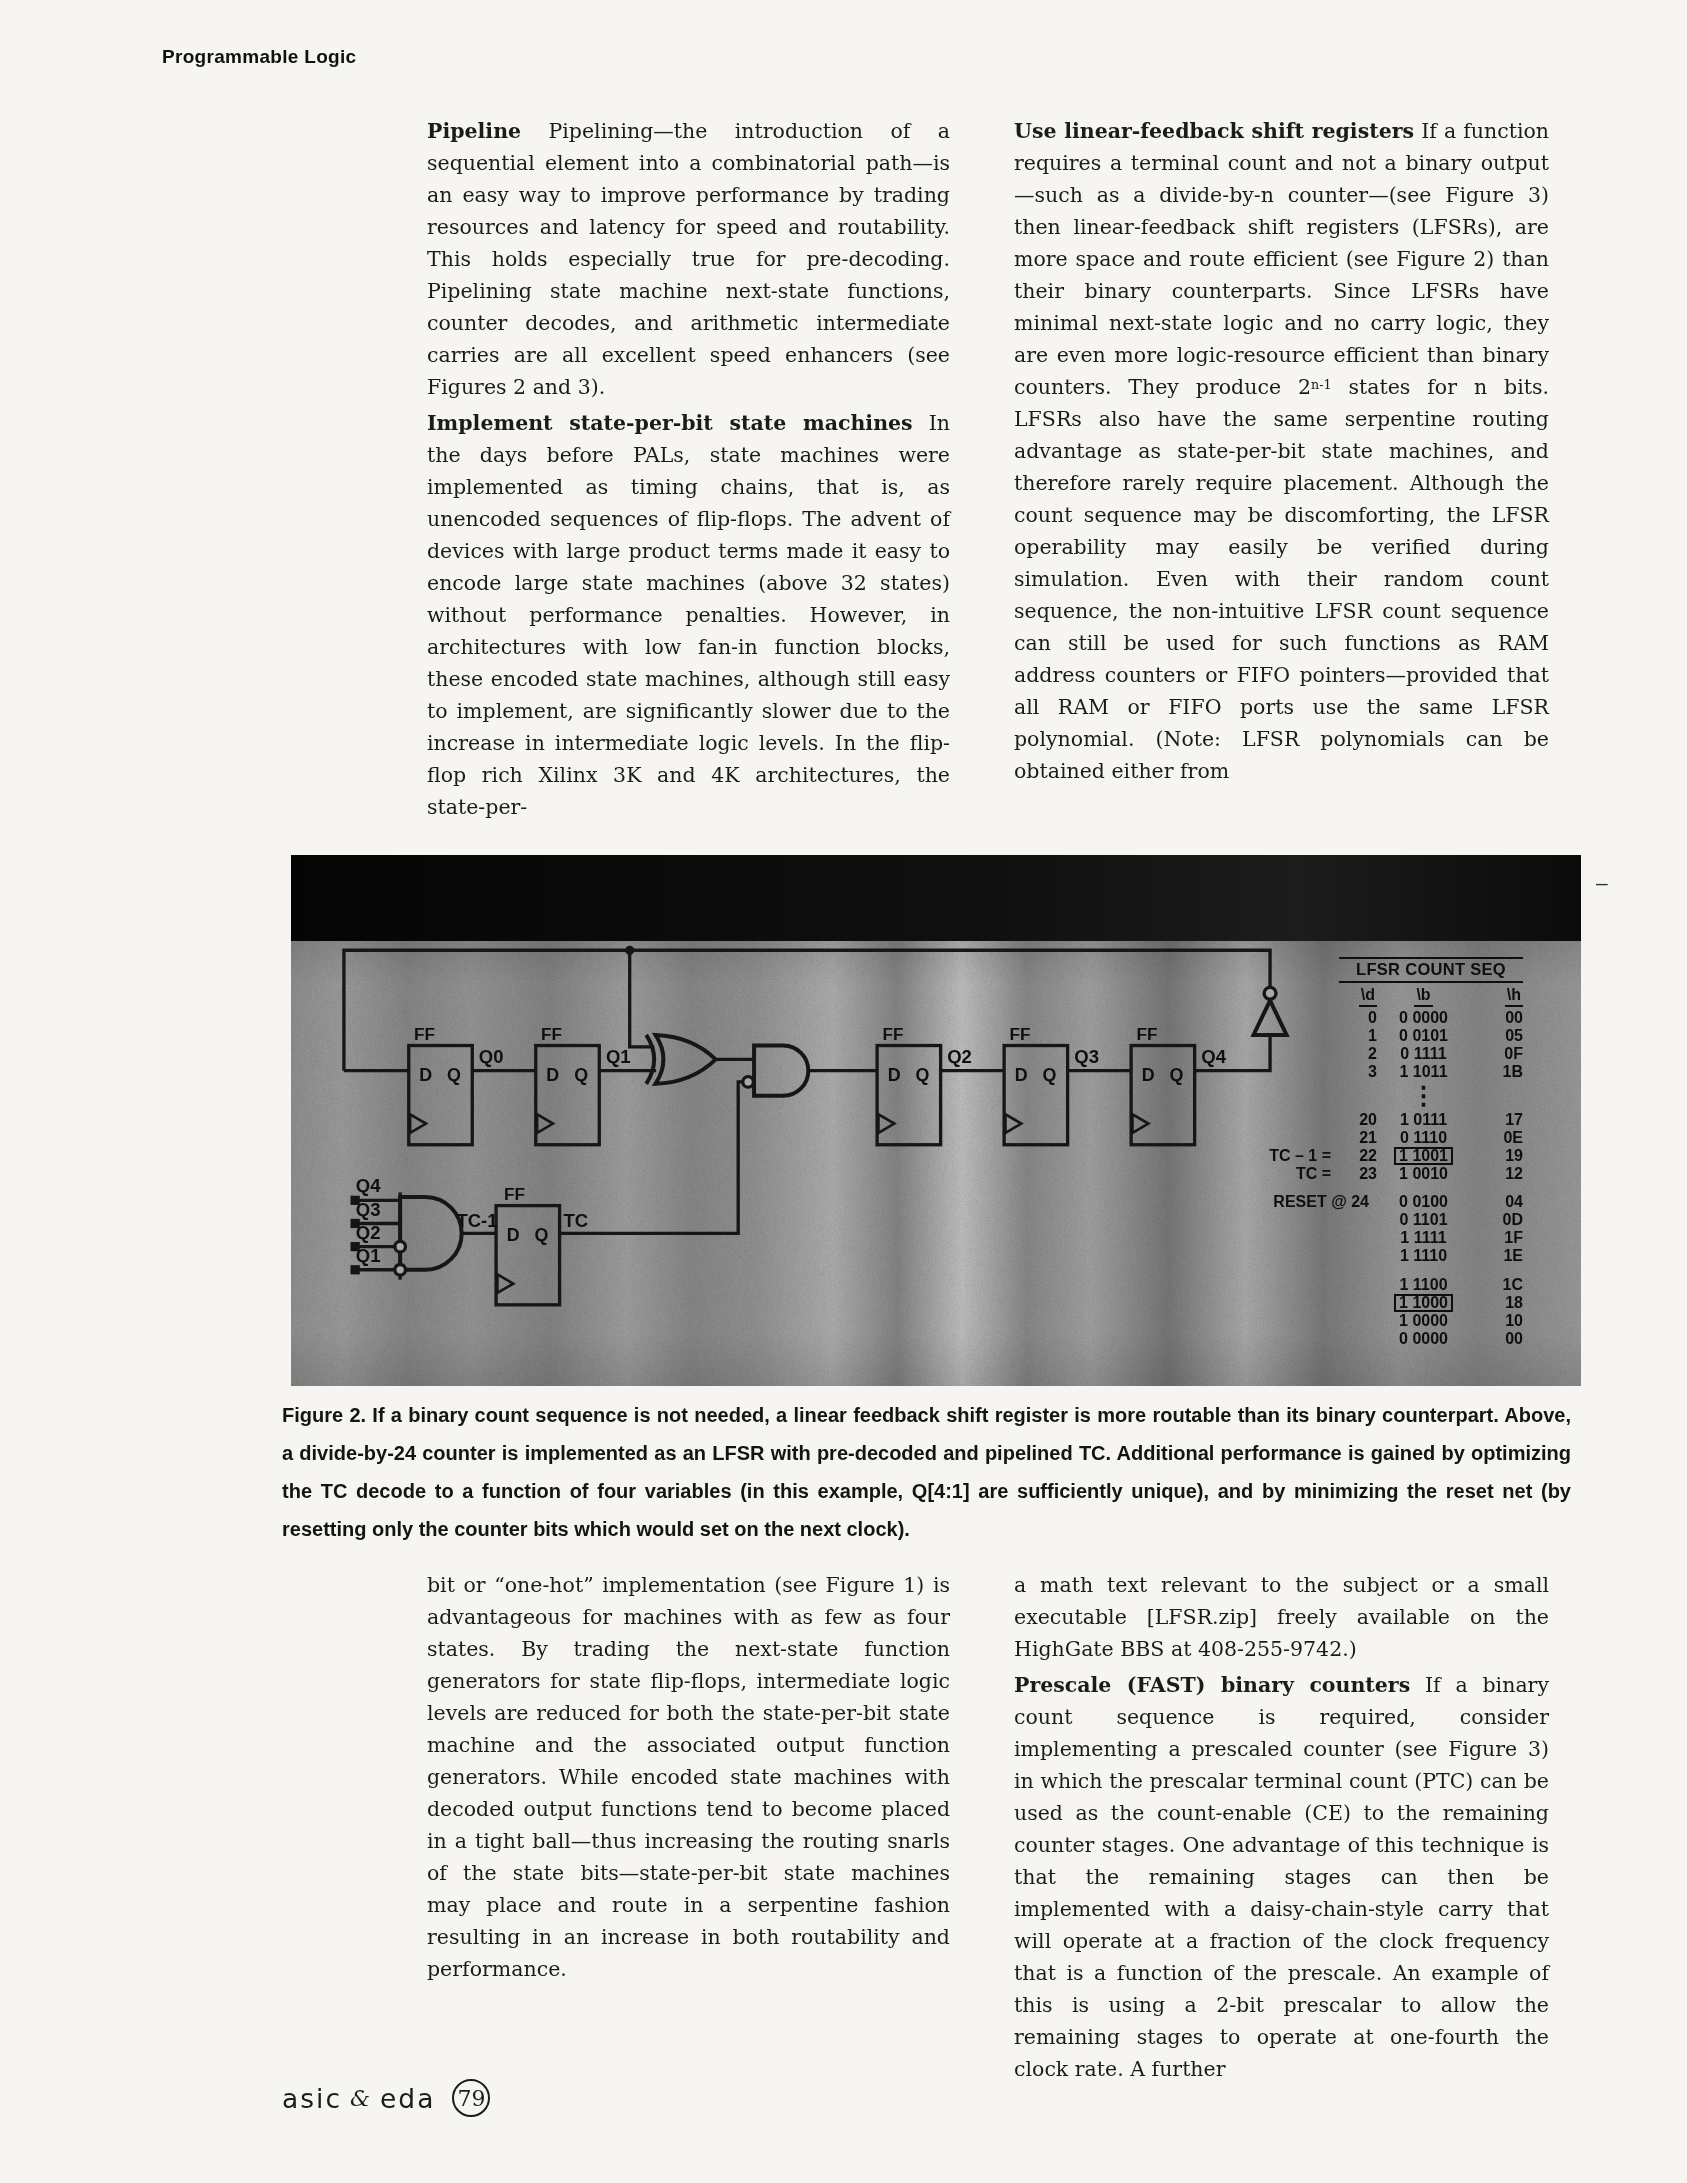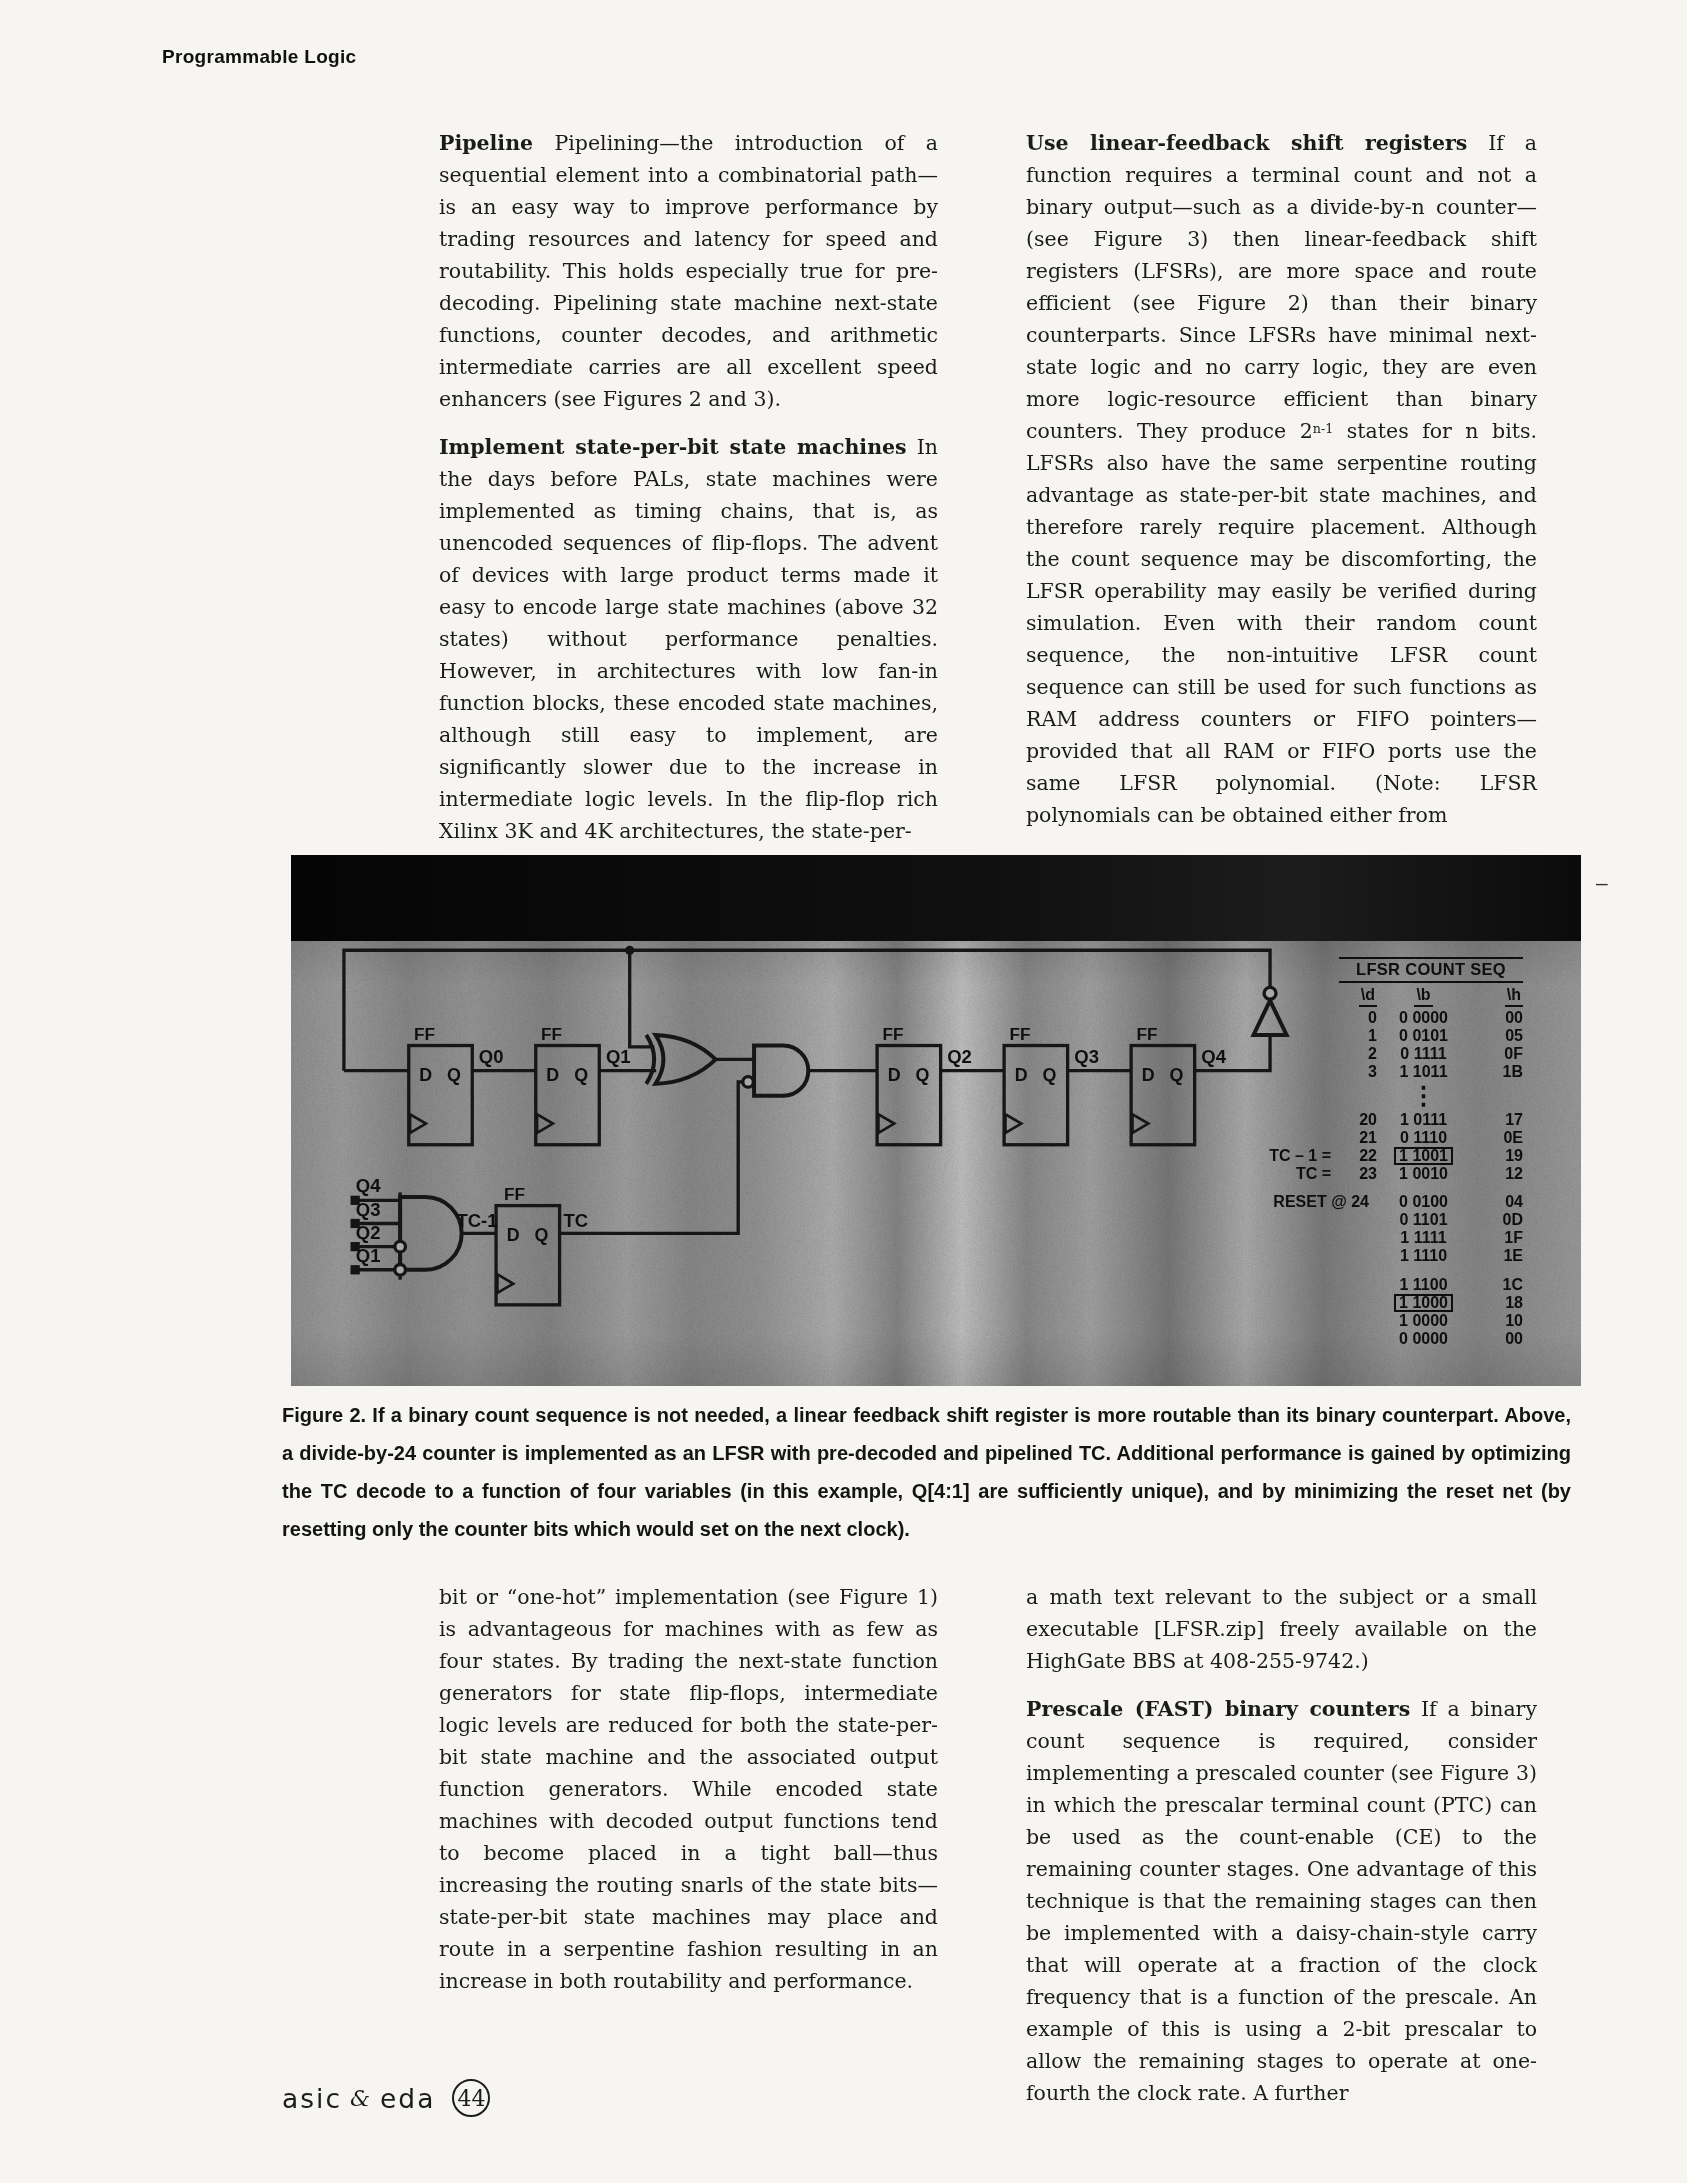--- a/index.html
+++ b/index.html
@@ -12,21 +12,21 @@
     font-family:"Liberation Sans",sans-serif;font-weight:bold;font-size:19px;
     letter-spacing:0.3px;color:#101010;}
 
   
   .textcol{position:absolute;width:531px;font-size:20.5px;line-height:32px;
     text-align:justify;color:#1b1b1b;}
   #top-left{left:423px;top:111px;}
   #top-right{left:1010px;top:111px;width:543px;}
   #bottom-left{left:423px;top:1565px;}
   #bottom-right{left:1010px;top:1565px;width:543px;}
-  .para{margin:16px;}
+  .para{margin:4px;}
   .lead{font-weight:bold;}
   sup{font-size:.62em;line-height:0;vertical-align:4.6px;}
 
   
   .figure{position:absolute;left:291px;top:855px;width:1290px;}
   .fig-header{background:linear-gradient(90deg,#050505,#101010 55%,#1c1c1c 78%,#0b0b0b);
     color:#f2f2f2;height:86px;box-sizing:border-box;padding:10.6px 0 0 24px;
     font-family:"Liberation Sans",sans-serif;font-weight:bold;}
   .fig-label{font-size:20.5px;margin-bottom:10px;}
   .fig-title{font-size:20.5px;}
@@ -360,18 +360,18 @@
     <p class="para">a math text relevant to the subject or a small executable [LFSR.zip] freely available on the HighGate BBS at 408-255-9742.)</p>
     <p class="para"><span class="lead">Prescale (FAST) binary counters</span><span>  If a binary count sequence is required, consider implementing a prescaled counter (see Figure 3) in which the prescalar terminal count (PTC) can be used as the count-enable (CE) to the remaining counter stages. One advantage of this technique is that the remaining stages can then be implemented with a daisy-chain-style carry that will operate at a fraction of the clock frequency that is a function of the prescale. An example of this is using a 2-bit prescalar to allow the remaining stages to operate at one-fourth the clock rate. A further</span></p>
   </div>
 
   <div class="footer">
     <span class="brand">
       <span>asic</span>
       <span class="amp">&amp;</span>
       <span>eda</span>
     </span>
-    <span class="page-badge">44</span>
+    <span class="page-badge">79</span>
   </div>
 
   <span class="margin-dash">–</span>
 </div>
 
 
 </body></html>

